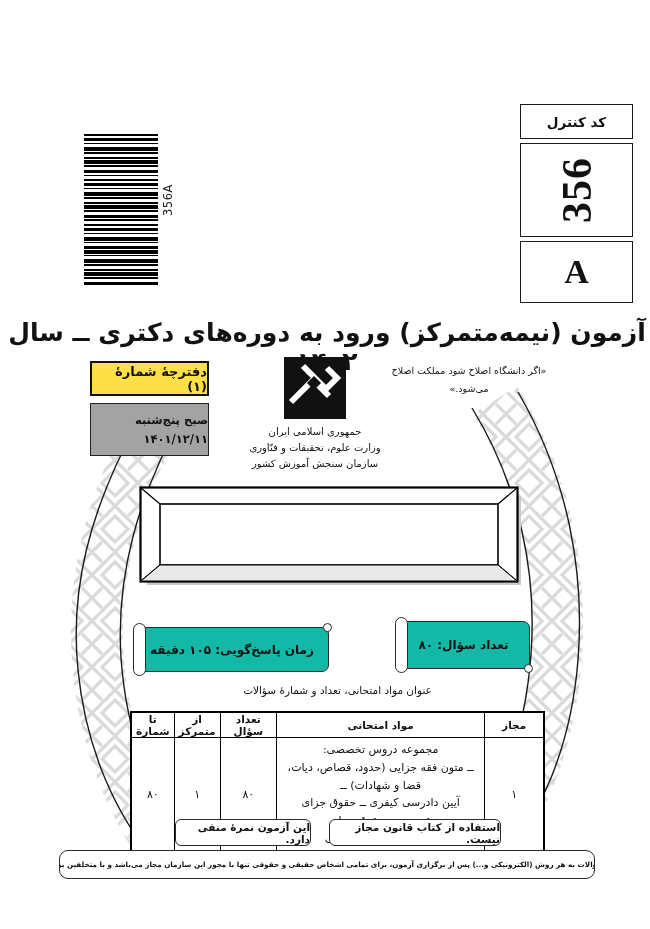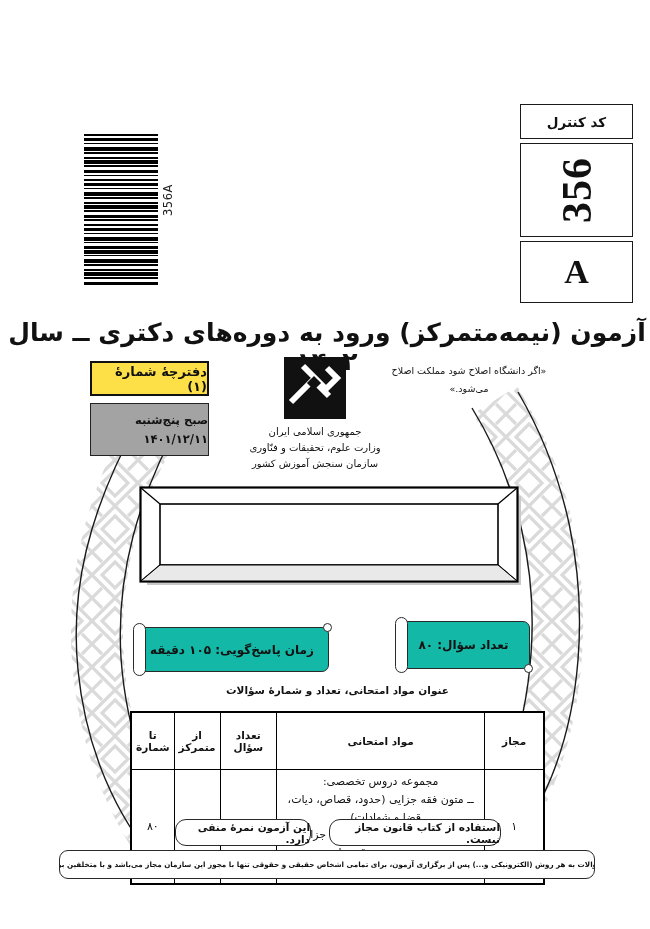--- a/index.html
+++ b/index.html
@@ -57,30 +57,30 @@
   .scroll .roll{position:absolute;left:-3px;top:-5px;bottom:-5px;width:13px;
     border:1.3px solid #2a2a2a;border-radius:7px;background:#fff;}
   .scroll .curl{position:absolute;width:9px;height:9px;border:1.2px solid #2a2a2a;
     border-radius:50%;background:#fff;}
   .scroll .curl.tr{right:-4px;top:-5px;}
   .scroll .curl.br{right:-4px;bottom:-5px;}
   .scroll-count{left:389px;top:621px;width:133px;height:48px;margin-left:8px;}
   .scroll-time{left:135px;top:627px;width:194px;height:45px;}
   
   .tbl-caption{left:130px;top:684px;width:415px;text-align:center;direction:rtl;
-    font-weight:bold;font-size:10.5px;}
+    font-weight:normal;font-size:10.5px;}
   table.exam{position:absolute;left:130px;top:711px;width:415px;direction:rtl;
     border-collapse:collapse;background:#fff;z-index:2;border:2.5px solid #000;}
   table.exam th,table.exam td{border:1.2px solid #000;}
-  table.exam th{font-weight:bold;font-size:10.5px;height:23px;padding:16px 4px;}
+  table.exam th{font-weight:bold;font-size:10.5px;height:23px;padding:0 4px;}
   table.exam td{font-size:11px;text-align:center;vertical-align:middle;}
   td.subjects{font-size:9.3px;text-align:right;padding:3px 10px;line-height:1.62;
     white-space:pre-line;font-weight:normal;}
   
-  .notice{border:1.3px solid #2a2a2a;border-radius:11px;background:#fff;
+  .notice{border:1.3px solid #2a2a2a;border-radius:6px;background:#fff;
     display:flex;align-items:center;justify-content:center;direction:rtl;
     font-weight:bold;font-size:10.5px;}
   .notice-law{left:329px;top:819px;width:172px;height:27px;}
   .notice-neg{left:175px;top:819px;width:136px;height:27px;}
   .footer-bar{left:59px;top:850px;width:536px;height:29px;border:1.4px solid #2a2a2a;
     border-radius:9px;background:#fff;display:flex;align-items:center;
     justify-content:center;direction:rtl;font-weight:bold;font-size:7.2px;
     white-space:nowrap;overflow:hidden;}
 </style>
 </head>

